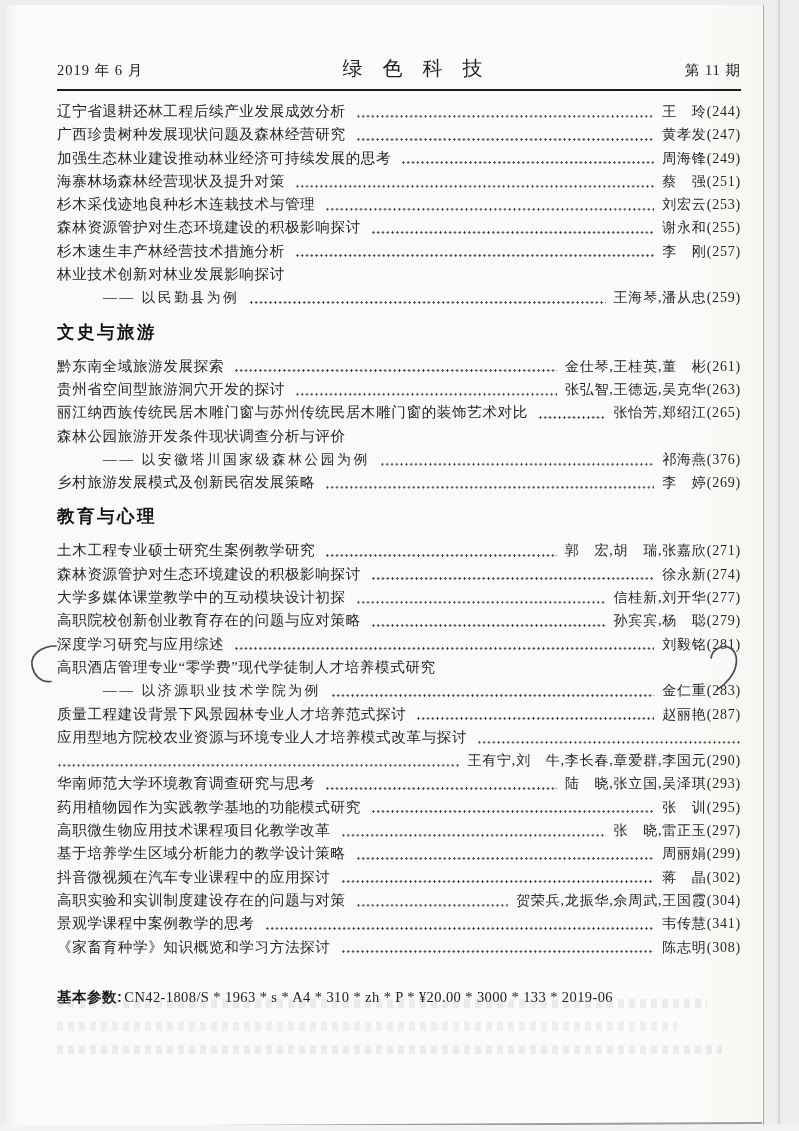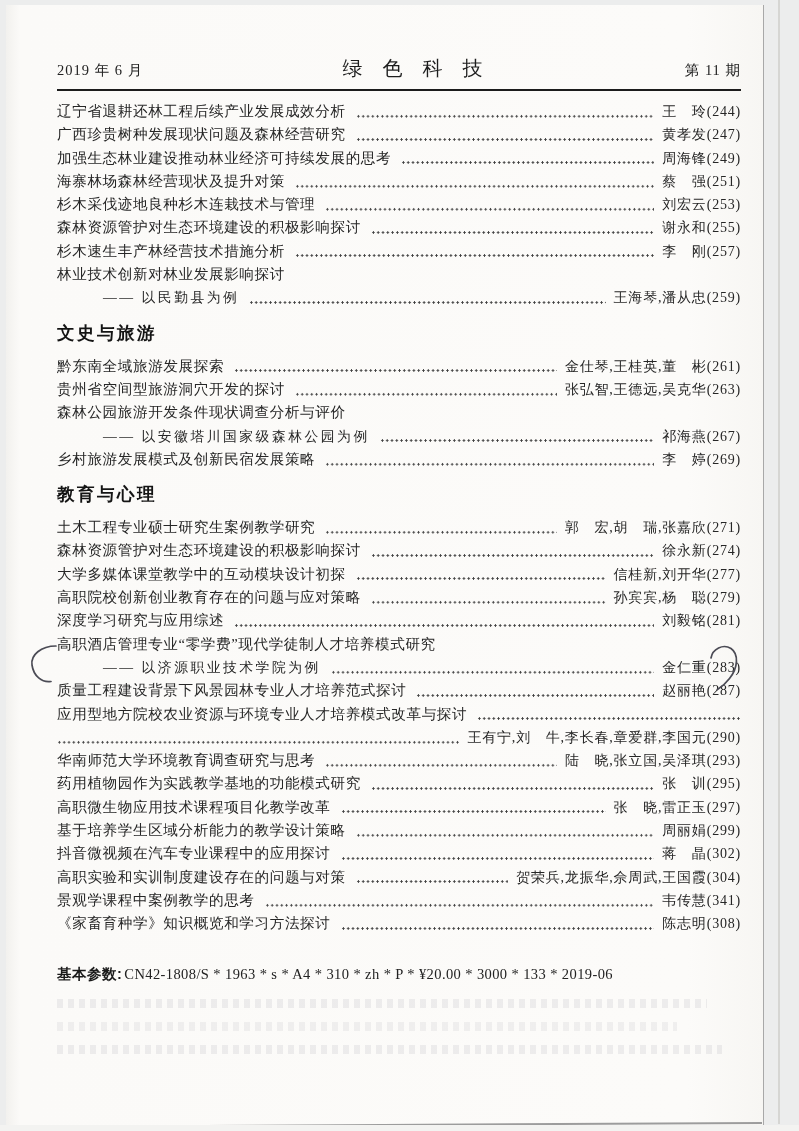--- a/index.html
+++ b/index.html
@@ -25,21 +25,21 @@
   .row .byline{font-size:14px;letter-spacing:0.8px;white-space:nowrap;color:#262626;}
   .leader{flex:1 1 auto;min-width:10px;height:4.6px;margin:0 8px 5px 10px;align-self:flex-end;
           background-image:radial-gradient(circle,#3f3f3f 0.9px,rgba(0,0,0,0) 1.15px);
           background-size:4.8px 4.6px;background-repeat:repeat-x;background-position:left center;}
   .leader.to-edge{margin-right:0;}
   .leader.from-left{margin-left:0;}
   .sub-row{padding-left:46px;}
   .sub-row .title{letter-spacing:2.5px;font-size:13.8px;}
 
   .section-head{margin:11px 0 10px 0;height:24px;line-height:24px;
-                font-family:Liberation Sans, sans-serif;
+                font-family:Liberation Mono, monospace;
                 font-weight:700;font-size:17.5px;letter-spacing:2.5px;color:#141414;}
 
   .footer-line{margin-top:27px;display:flex;align-items:baseline;height:22px;line-height:22px;}
   .footer-line .flabel{font-family:"Liberation Sans","DejaVu Sans",sans-serif;font-weight:700;
                        font-size:14.5px;letter-spacing:0.5px;color:#1a1a1a;}
   .footer-line .fvalue{font-size:14.5px;letter-spacing:0.4px;color:#222;margin-left:2px;}
 
   .pen-marks{position:absolute;left:0;top:0;width:799px;height:1131px;pointer-events:none;}
 
   .bleed{position:absolute;left:57px;height:9px;filter:blur(0.7px);
@@ -112,26 +112,31 @@
           <span class="title">黔东南全域旅游发展探索</span>
           <span class="leader"></span>
           <span class="byline">金仕琴,王桂英,董　彬(261)</span>
         </div>
         <div class="row">
           <span class="title">贵州省空间型旅游洞穴开发的探讨</span>
           <span class="leader"></span>
           <span class="byline">张弘智,王德远,吴克华(263)</span>
         </div>
         <div class="row">
+          <span class="title">丽江纳西族传统民居木雕门窗与苏州传统民居木雕门窗的装饰艺术对比</span>
+          <span class="leader"></span>
+          <span class="byline">张怡芳,郑绍江(265)</span>
+        </div>
+        <div class="row">
           <span class="title">森林公园旅游开发条件现状调查分析与评价</span>
         </div>
         <div class="row sub-row">
           <span class="title">—— 以安徽塔川国家级森林公园为例</span>
           <span class="leader"></span>
-          <span class="byline">祁海燕(267)</span>
+          <span class="byline">祁海燕(376)</span>
         </div>
         <div class="row">
           <span class="title">乡村旅游发展模式及创新民宿发展策略</span>
           <span class="leader"></span>
           <span class="byline">李　婷(269)</span>
         </div>
 
         <div class="section-head">教育与心理</div>
         <div class="row">
           <span class="title">土木工程专业硕士研究生案例教学研究</span>

